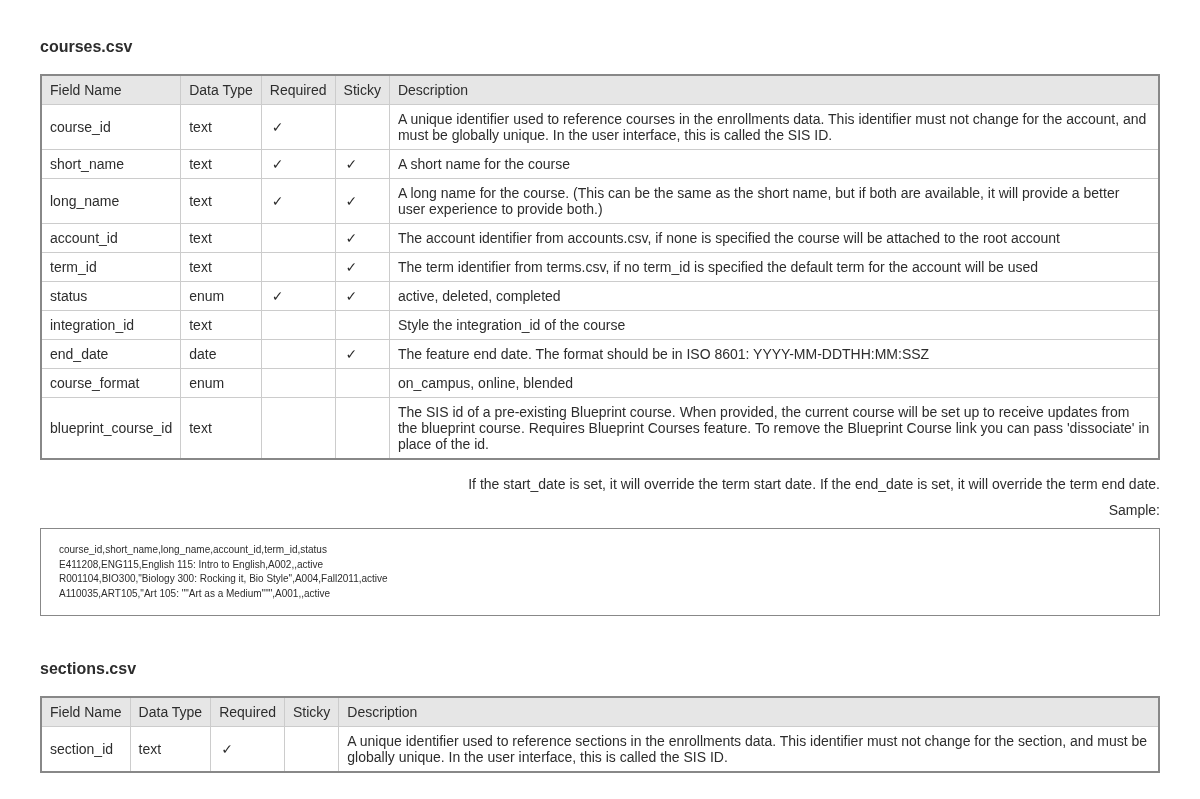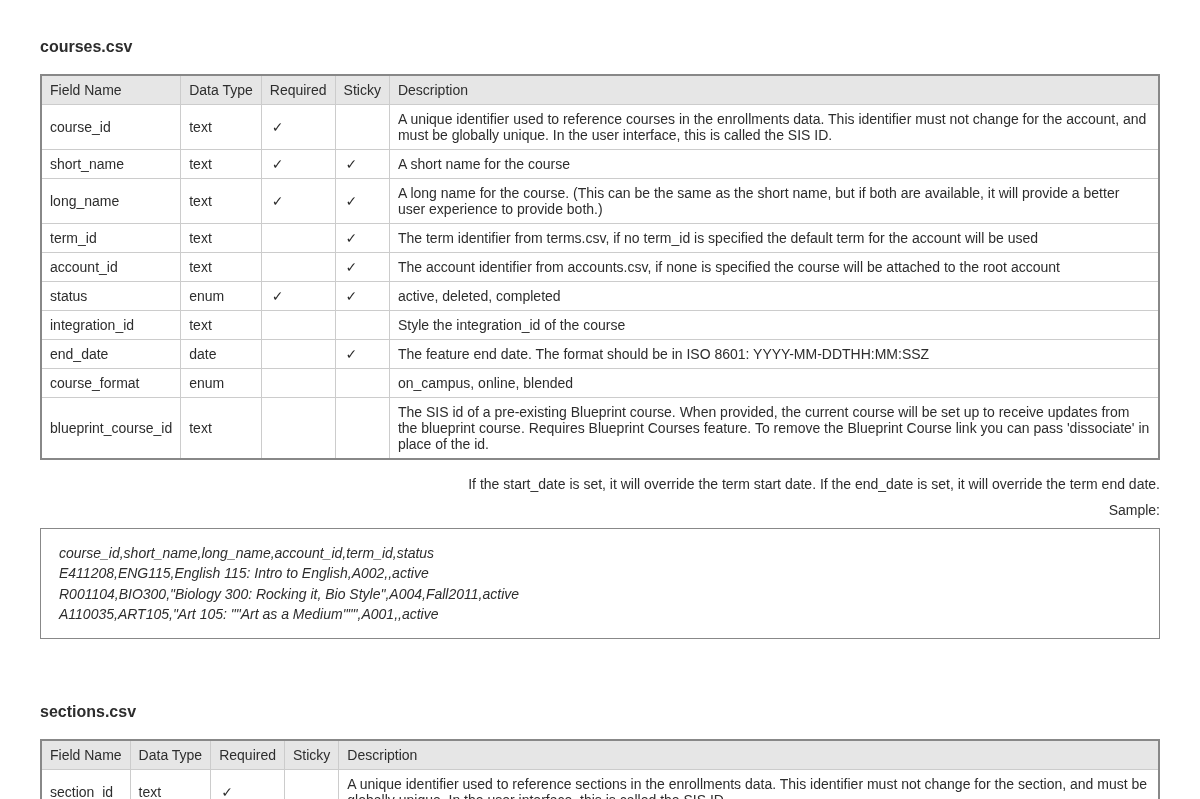--- a/index.html
+++ b/index.html
@@ -35,27 +35,26 @@
       padding-left: 10px;
     }
     .narrow { white-space: nowrap; }
     p { margin: 10px 0; text-align: right; }
     .sample-box {
       border: 1px solid #888;
       padding: 14px 18px;
       margin-top: 8px;
       margin-bottom: 36px;
       font-family: Helvetica, Arial, sans-serif;
-      font-size: 14px;
+      font-size: 10px;
       line-height: 1.45;
       white-space: pre-line;
-      font-style: italic;
     }
     .section-gap {
-      margin-top: 64px;
+      margin-top: 44px;
     }
   </style>
 </head>
 <body>
 
 <h3>courses.csv</h3>
 
 <table>
   <thead>
     <tr>
@@ -82,32 +81,32 @@
         <td>A short name for the course</td>
       </tr>
       <tr>
         <td class="narrow">long_name</td>
         <td class="narrow">text</td>
         <td class="check narrow">✓</td>
         <td class="check narrow">✓</td>
         <td>A long name for the course. (This can be the same as the short name, but if both are available, it will provide a better user experience to provide both.)</td>
       </tr>
       <tr>
+        <td class="narrow">account_id</td>
+        <td class="narrow">text</td>
+        <td class="check narrow"></td>
+        <td class="check narrow">✓</td>
+        <td>The account identifier from accounts.csv, if none is specified the course will be attached to the root account</td>
+      </tr>
+      <tr>
         <td class="narrow">term_id</td>
         <td class="narrow">text</td>
         <td class="check narrow"></td>
         <td class="check narrow">✓</td>
         <td>The term identifier from terms.csv, if no term_id is specified the default term for the account will be used</td>
-      </tr>
-      <tr>
-        <td class="narrow">account_id</td>
-        <td class="narrow">text</td>
-        <td class="check narrow"></td>
-        <td class="check narrow">✓</td>
-        <td>The account identifier from accounts.csv, if none is specified the course will be attached to the root account</td>
       </tr>
       <tr>
         <td class="narrow">status</td>
         <td class="narrow">enum</td>
         <td class="check narrow">✓</td>
         <td class="check narrow">✓</td>
         <td>active, deleted, completed</td>
       </tr>
       <tr>
         <td class="narrow">integration_id</td>

